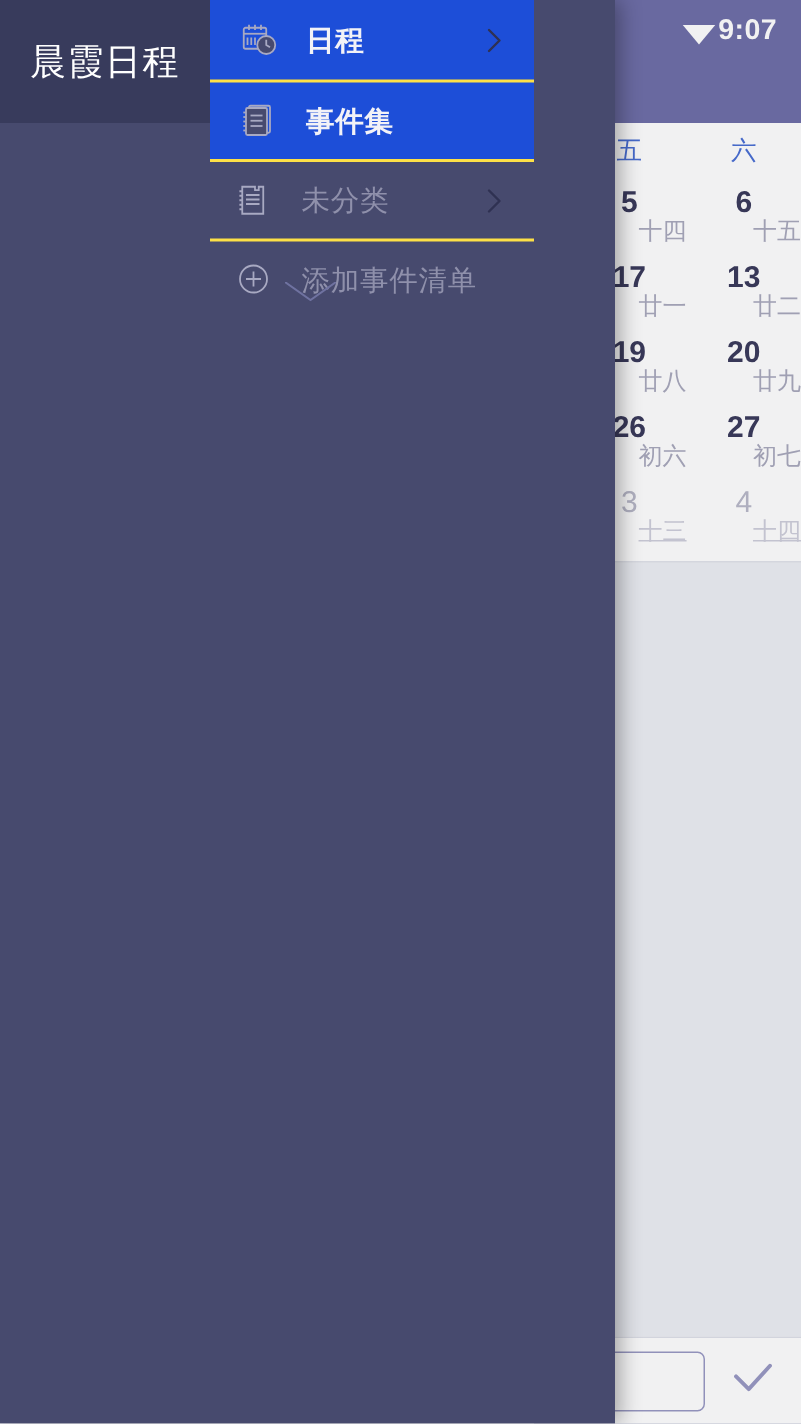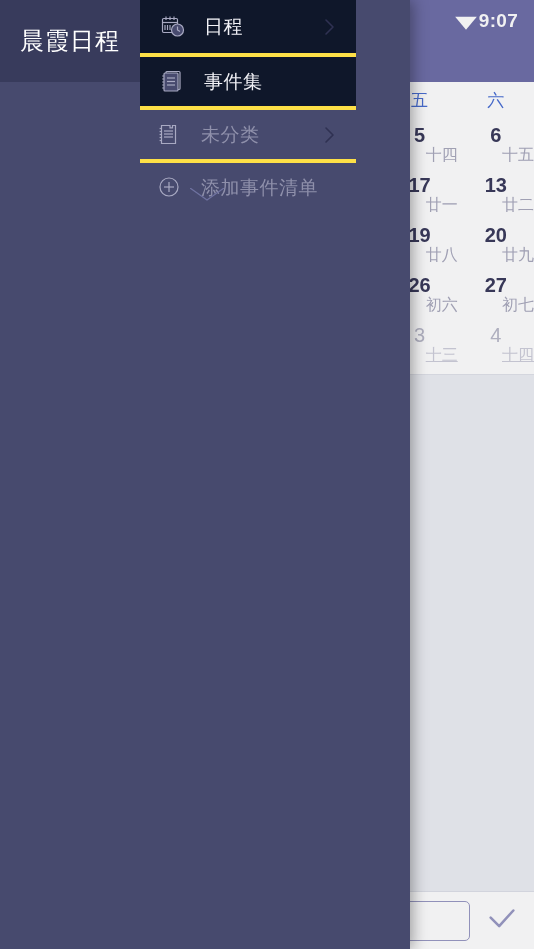--- a/index.html
+++ b/index.html
@@ -170,24 +170,24 @@
 
   .drawer-list { flex: 0 0 auto; position: relative; }
 
   .drawer-item {
     position: relative;
     height: 53px;
     display: flex;
     align-items: center;
     padding: 0 14px 0 20px;
     cursor: pointer;
-    border-top: 4px solid #fde047;
+    border-top: 2px solid #fde047;
   }
   .drawer-item:first-child { border-top: none; }
-  .drawer-item.selected { background: #0f172a; }
+  .drawer-item.selected { background: #1d4ed8; font-weight: bold; }
   .drawer-item.sub { padding-left: 17px; }
 
   .item-icon {
     width: 34px;
     flex: 0 0 auto;
     display: flex;
     align-items: center;
     justify-content: flex-start;
   }
   .item-icon svg { display: block; }

